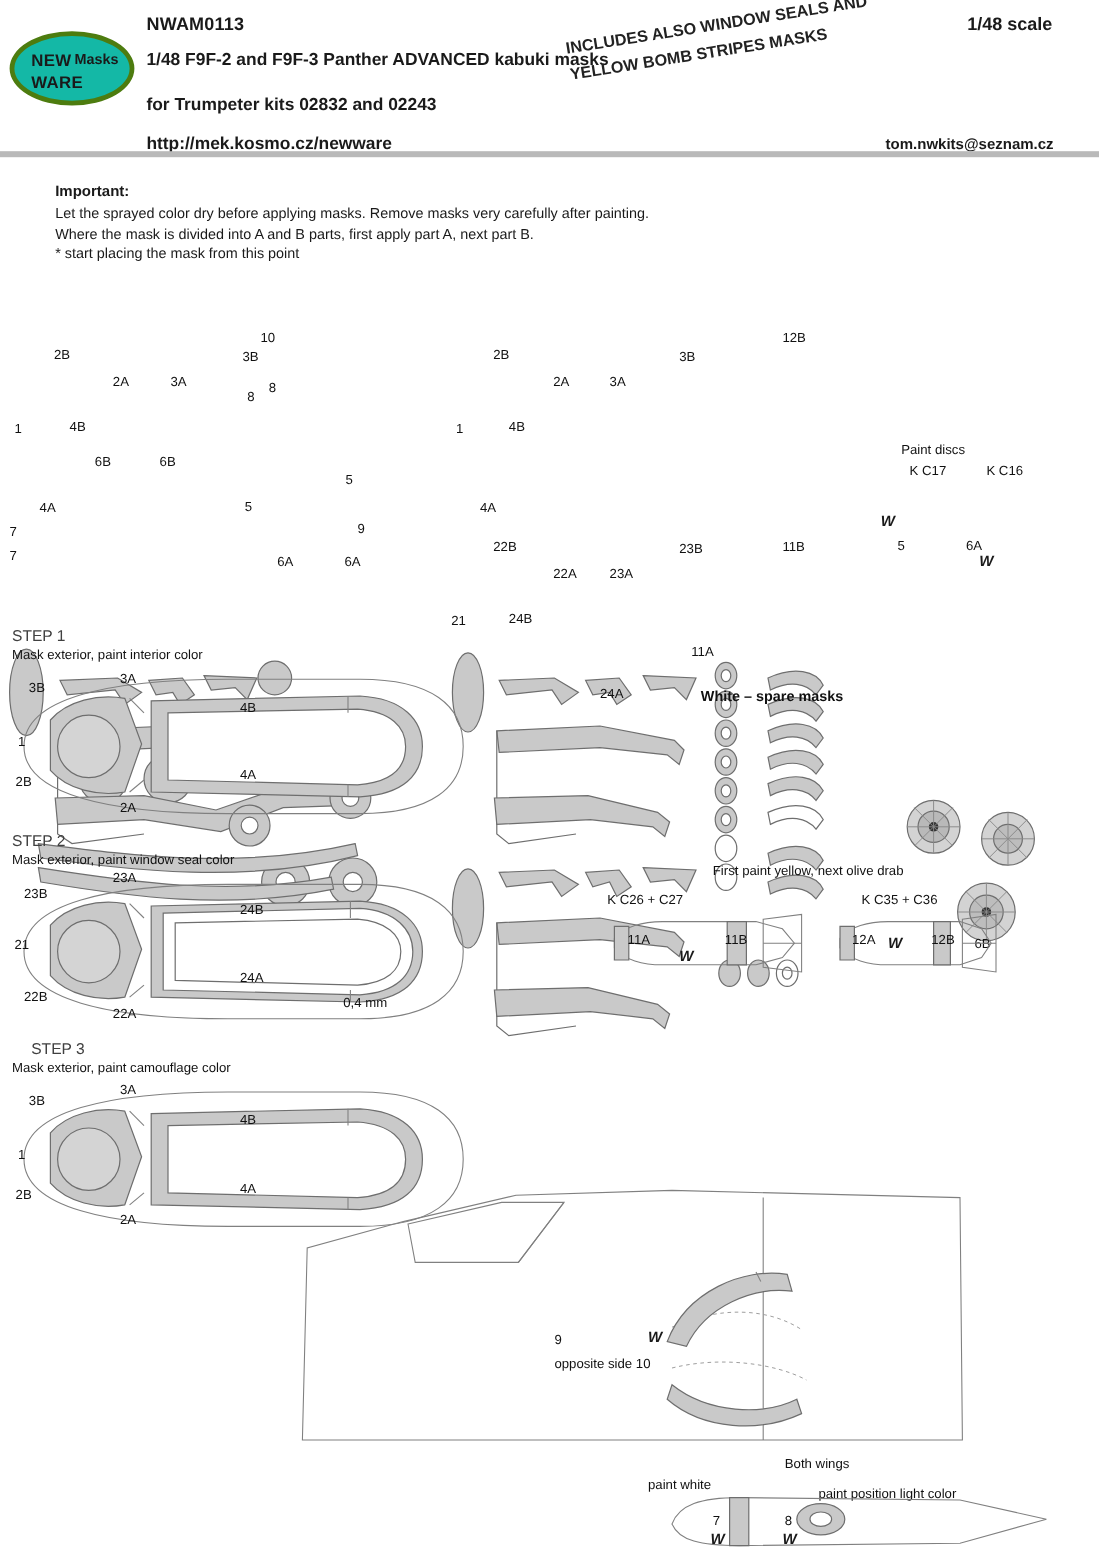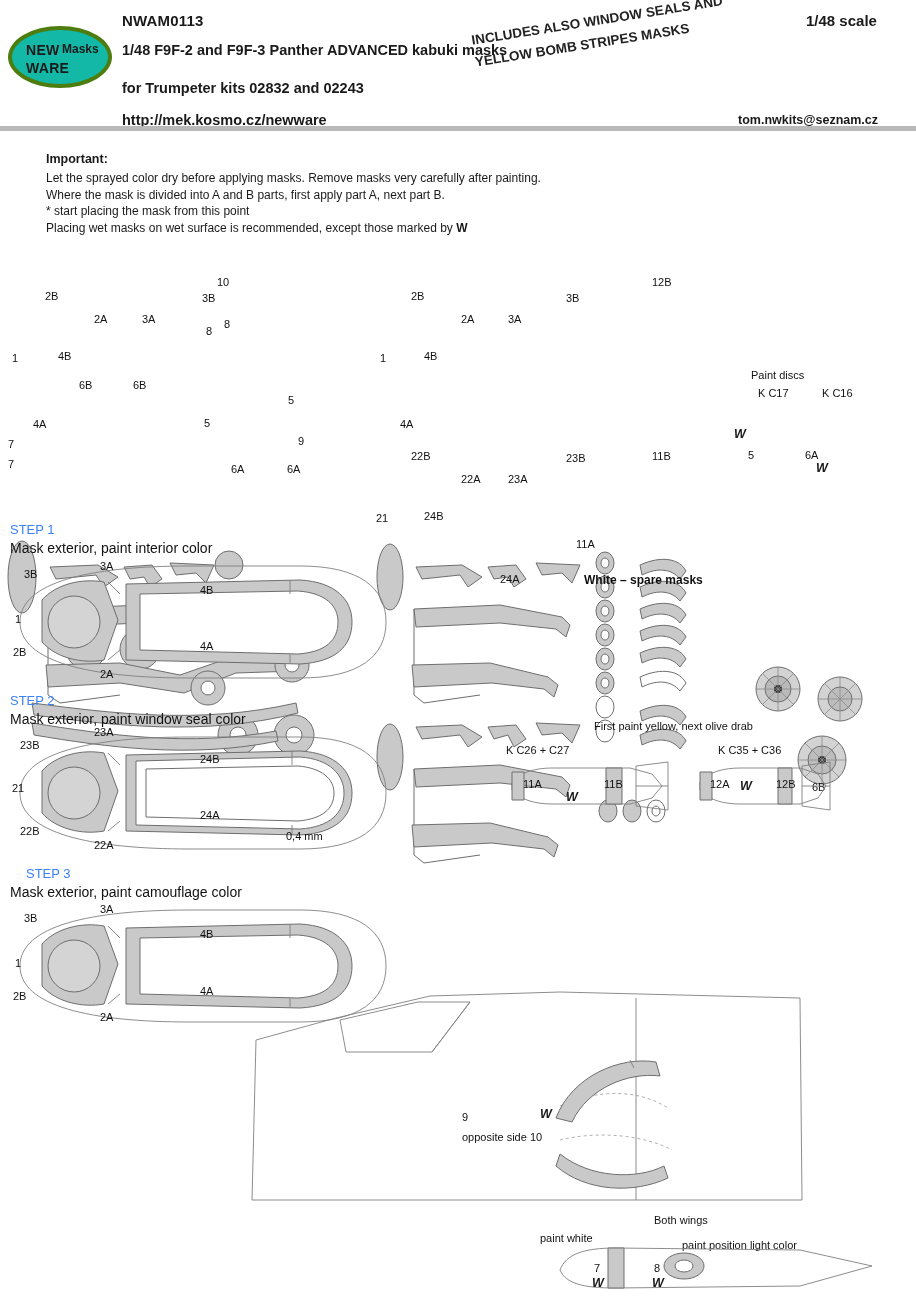--- a/index.html
+++ b/index.html
@@ -41,22 +41,22 @@
 
   
   .important { position: absolute; left: 46px; top: 152px; width: 700px; }
   .important h3 { margin: 0 0 4px 0; font-size: 12.5px; font-weight: bold; }
   .important p { margin: 0; font-size: 12px; line-height: 16.5px; }
   .important p b { font-weight: bold; }
 
   
   .lbl { position: absolute; font-size: 11px; color: #111; white-space: nowrap; }
   .lbl-b { position: absolute; font-size: 12px; color: #111; font-weight: bold; white-space: nowrap; }
-  .step-t { position: absolute; font-size: 13px; color: #3b82f6; }
-  .step-s { position: absolute; font-size: 14px; color: #111; }
+  .step-t { position: absolute; font-size: 13px; color: #404040; }
+  .step-s { position: absolute; font-size: 11px; color: #111; }
 
   svg { position: absolute; left: 0; top: 0; overflow: visible; }
   .mask-fill { fill: #c9c9c9; stroke: #6e6e6e; stroke-width: 1; }
   .mask-light { fill: #d4d4d4; stroke: #6e6e6e; stroke-width: 1; }
   .outline { fill: none; stroke: #6e6e6e; stroke-width: 1; }
   .thin { fill: none; stroke: #808080; stroke-width: .9; }
   .dash { fill: none; stroke: #9a9a9a; stroke-width: .8; stroke-dasharray: 3 3; }
   .white-part { fill: #ffffff; stroke: #6e6e6e; stroke-width: 1; }
 
   .wmark { position: absolute; font-size: 12.5px; font-weight: bold; font-style: italic; }
@@ -83,24 +83,20 @@
       <div>YELLOW BOMB STRIPES MASKS</div>
     </div>
   </div>
   <div class="hrule"></div>
 
   <div class="important">
     <h3>Important:</h3>
     <p>Let the sprayed color dry before applying masks. Remove masks very carefully after painting.</p>
     <p>Where the mask is divided into A and B parts, first apply part A, next part B.</p>
     <p>*  start placing the mask from this point</p>
-    <p>
-      <span>Placing wet masks on wet surface is recommended, except those marked by</span>
-      <b>W</b>
-    </p>
   </div>
 
   <svg width="916" height="620" style="top:265px;">
 
     <ellipse class="mask-fill" cx="22" cy="312" rx="14" ry="36"></ellipse>
     <path class="mask-fill" d="M50 302 L98 300 L118 312 L104 322 L96 310 L56 314 Z"></path>
     <path class="mask-fill" d="M124 302 L152 300 L162 314 L150 322 L144 312 L130 314 Z"></path>
     <path class="mask-fill" d="M170 298 L214 300 L206 318 L196 308 L176 310 Z"></path>
     <circle class="mask-fill" cx="229" cy="300" r="14"></circle>
     <circle class="mask-fill" cx="210" cy="326" r="7"></circle>

